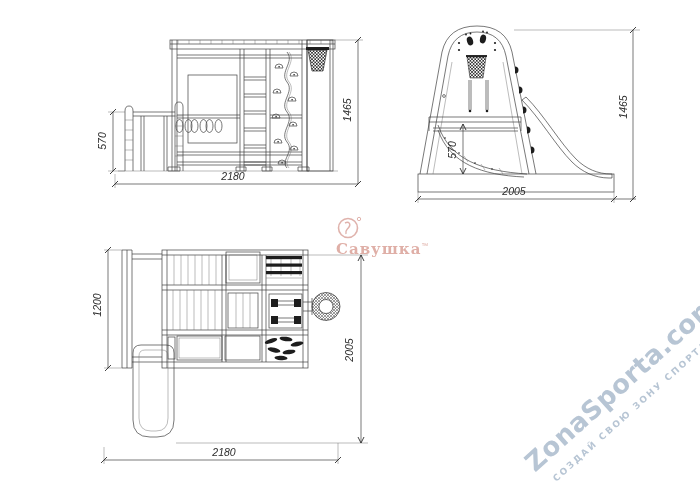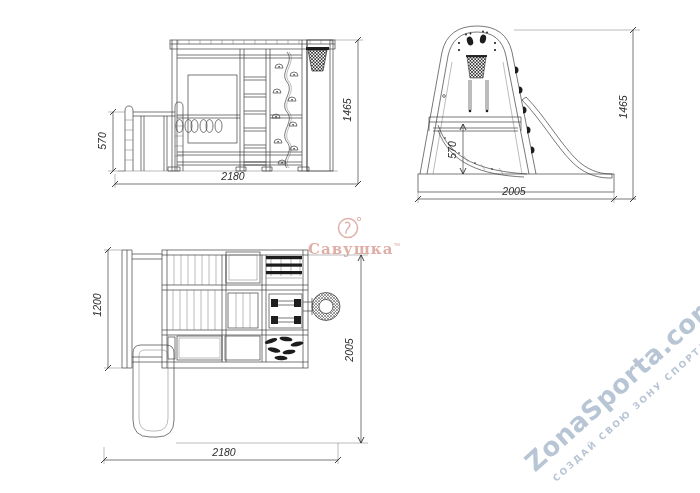--- a/index.html
+++ b/index.html
@@ -8,21 +8,21 @@
   svg{position:absolute;left:0;top:0;z-index:1;}
   .ln{stroke:#3f3f3f;stroke-width:.7;fill:none;}
   .thin{stroke:#6a6a6a;stroke-width:.45;fill:none;}
   .dk{fill:#1d1d1d;stroke:none;}
   .tick{stroke:#2b2b2b;stroke-width:.9;fill:none;}
   .dim{font:italic 10.5px "Liberation Sans",sans-serif;fill:#2b2b2b;}
   
   .brandmark{position:absolute;left:308px;top:214px;width:110px;height:56px;z-index:0;
              color:#d89c92;opacity:.8;}
   .bm-row{position:absolute;left:0;top:26px;white-space:nowrap;}
-  .bm-word{font:bold 15px "DejaVu Serif",serif;letter-spacing:1px;}
+  .bm-word{font:bold 15px "DejaVu Serif",serif;letter-spacing:1px;margin-left:28px;}
   .bm-word::first-letter{font-size:26px;}
   .bm-tm{font-size:7px;vertical-align:super;}
   
   .sitemark{position:absolute;left:506px;top:374px;width:224px;z-index:0;
             transform:rotate(-42deg);text-align:center;color:#b7c5d4;}
   .sm-title{font:bold 26px "DejaVu Sans",sans-serif;letter-spacing:.5px;}
   .sm-sub{font:bold 9px "DejaVu Sans",sans-serif;letter-spacing:2.2px;margin-top:7px;}
 </style>
 </head>
 <body>

